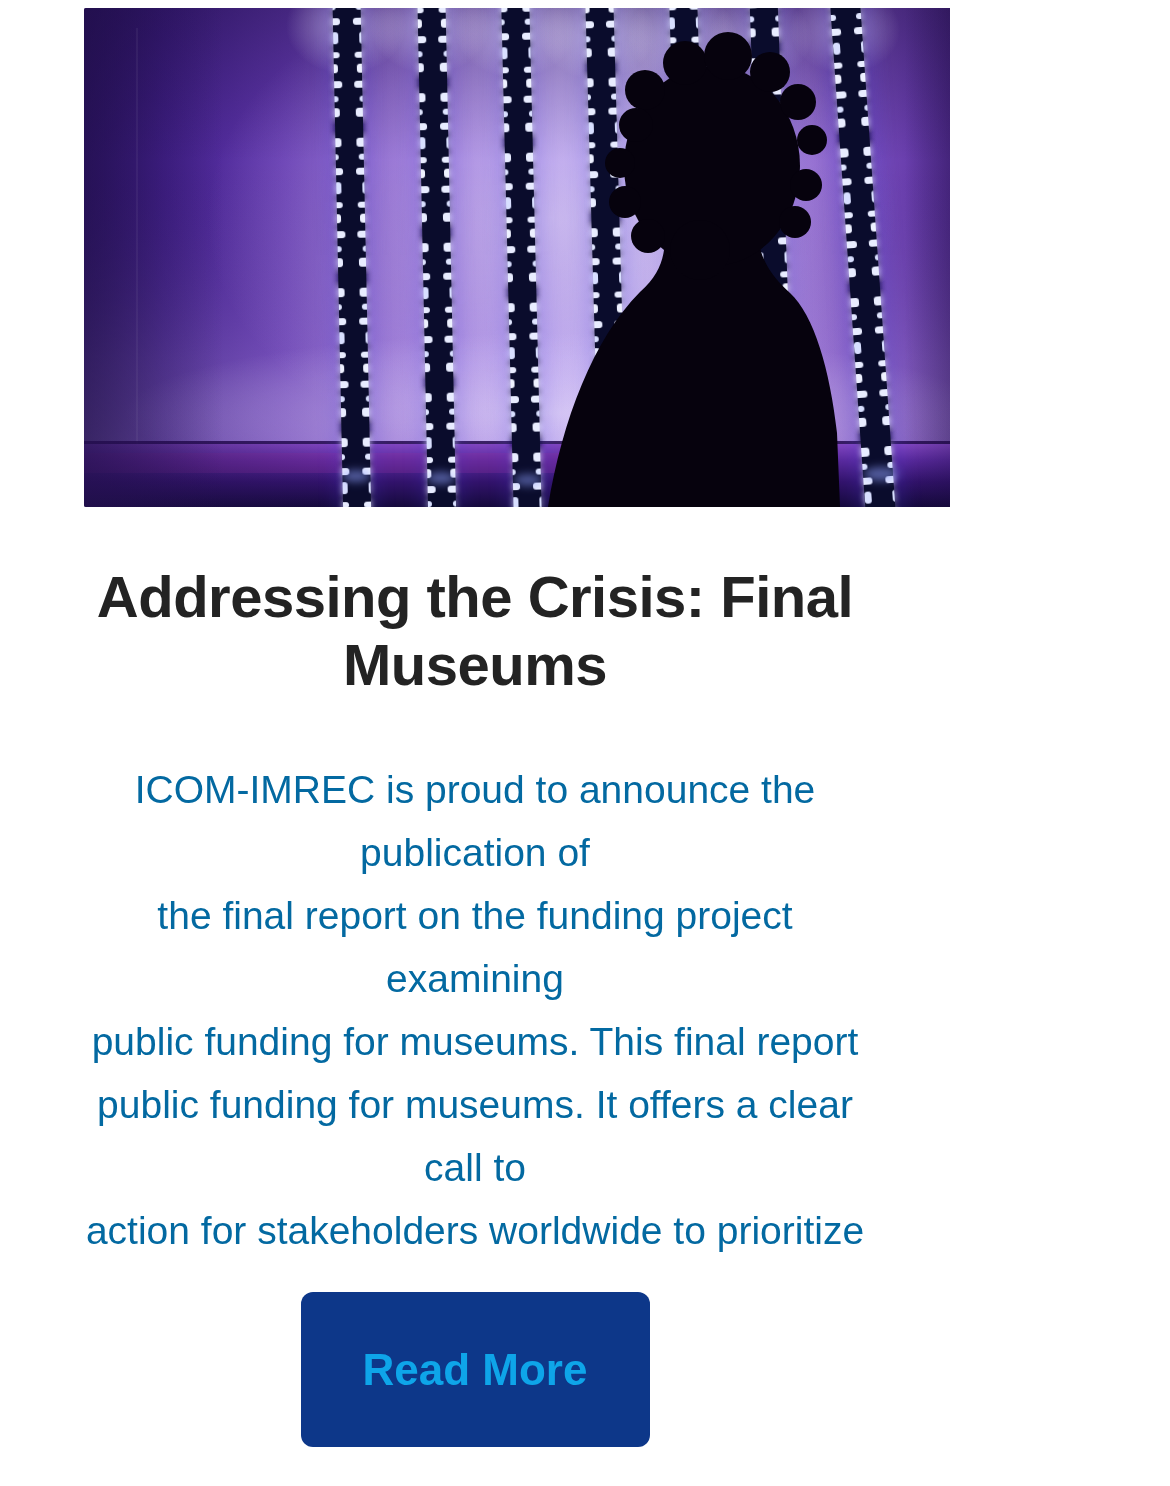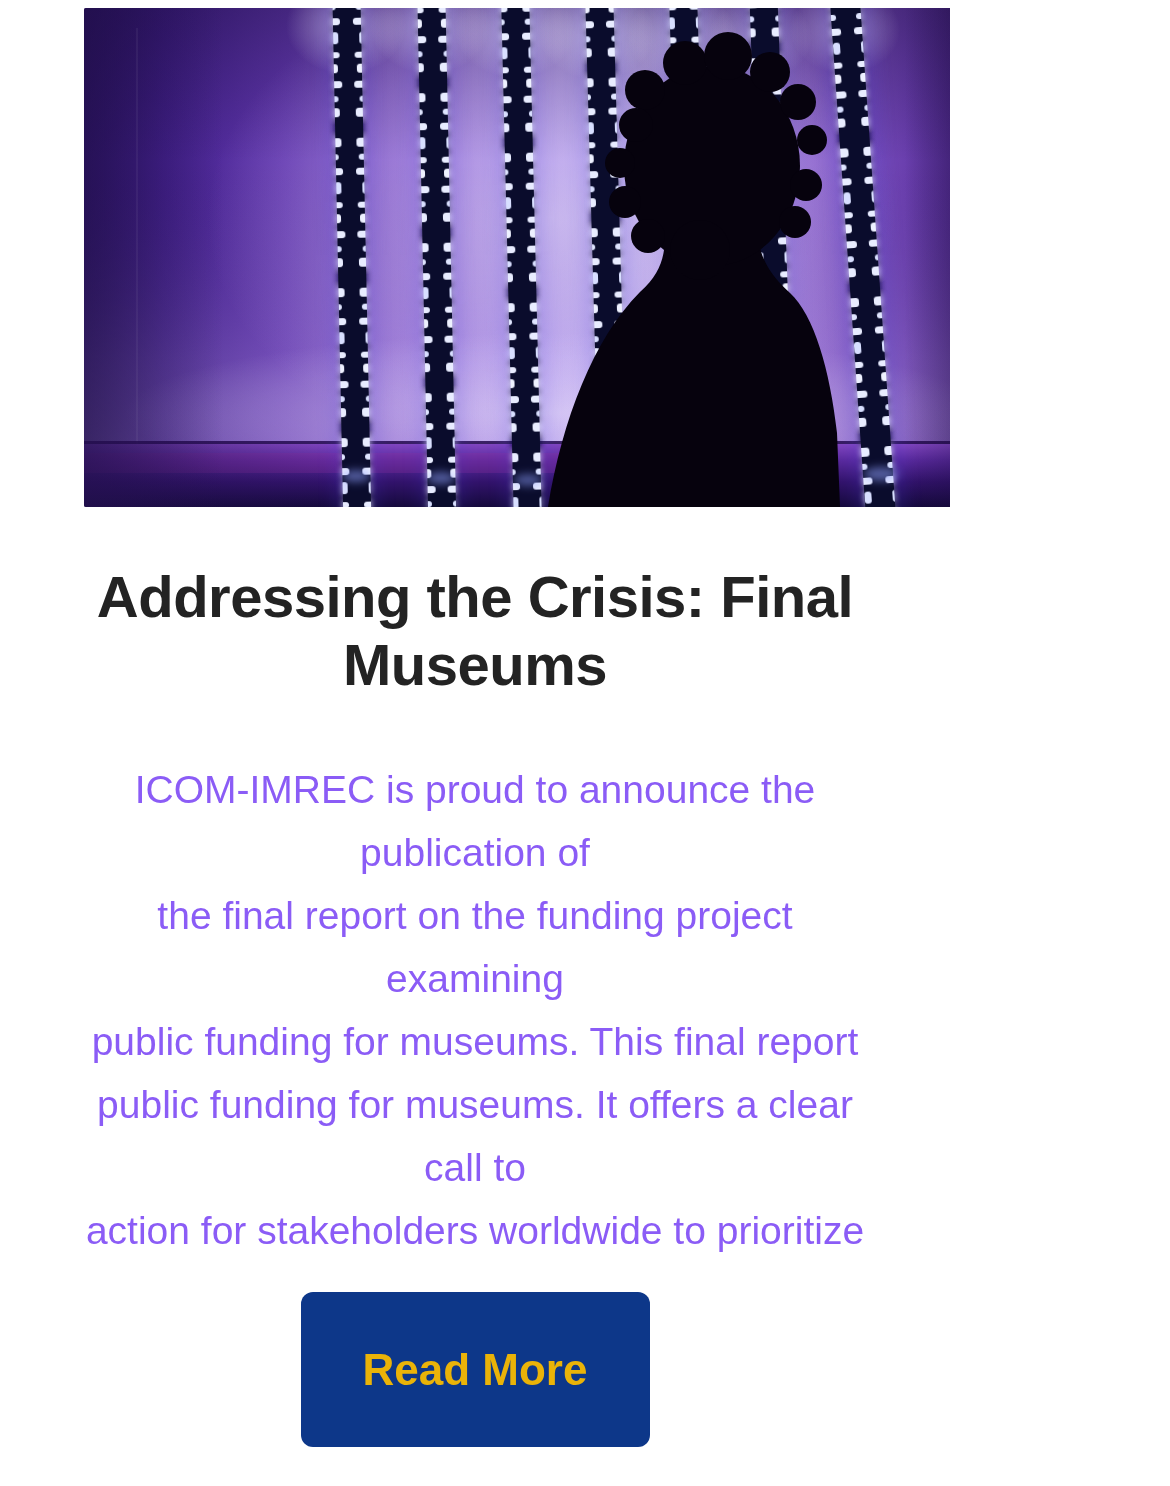--- a/index.html
+++ b/index.html
@@ -12,21 +12,21 @@
   .hero{margin:8px 84px 0 84px;width:1002px;height:499px;}
   .hero svg{display:block;width:1002px;height:499px;border-radius:2px;}
   .headline{
     margin:56px 60px 0 60px;
     font-size:58px;line-height:68px;font-weight:bold;
     color:#232323;text-align:center;letter-spacing:-0.5px;
   }
   .bodycopy{
     margin:59px 64px 0 64px;
     font-size:39px;line-height:63px;font-weight:normal;
-    color:#8b5cf6;text-align:center;
+    color:#0369a1;text-align:center;
   }
   .btn-row{margin:30px 0 0 0;text-align:center;}
   .read-more{
     display:inline-block;width:349px;height:155px;
     border:none;border-radius:12px;
     background:#0d3789;color:#ffffff;
     font-family:"Liberation Sans", sans-serif;
     font-size:44px;font-weight:bold;line-height:155px;
     text-align:center;cursor:pointer;padding:0;
   }
@@ -204,16 +204,16 @@
 
   <div class="bodycopy">
       <div>ICOM-IMREC is proud to announce the publication of</div>
       <div>the final report on the funding project examining</div>
       <div>public funding for museums. This final report</div>
       <div>public funding for museums. It offers a clear call to</div>
       <div>action for stakeholders worldwide to prioritize</div>
     </div>
 
   <div class="btn-row">
-    <button class="read-more" type="button" style="background: rgb(13, 55, 137); color: #eab308;">Read More</button>
+    <button class="read-more" type="button" style="background: rgb(13, 55, 137); color: #0ea5e9;">Read More</button>
   </div>
 
 </div>
 
 </body></html>

